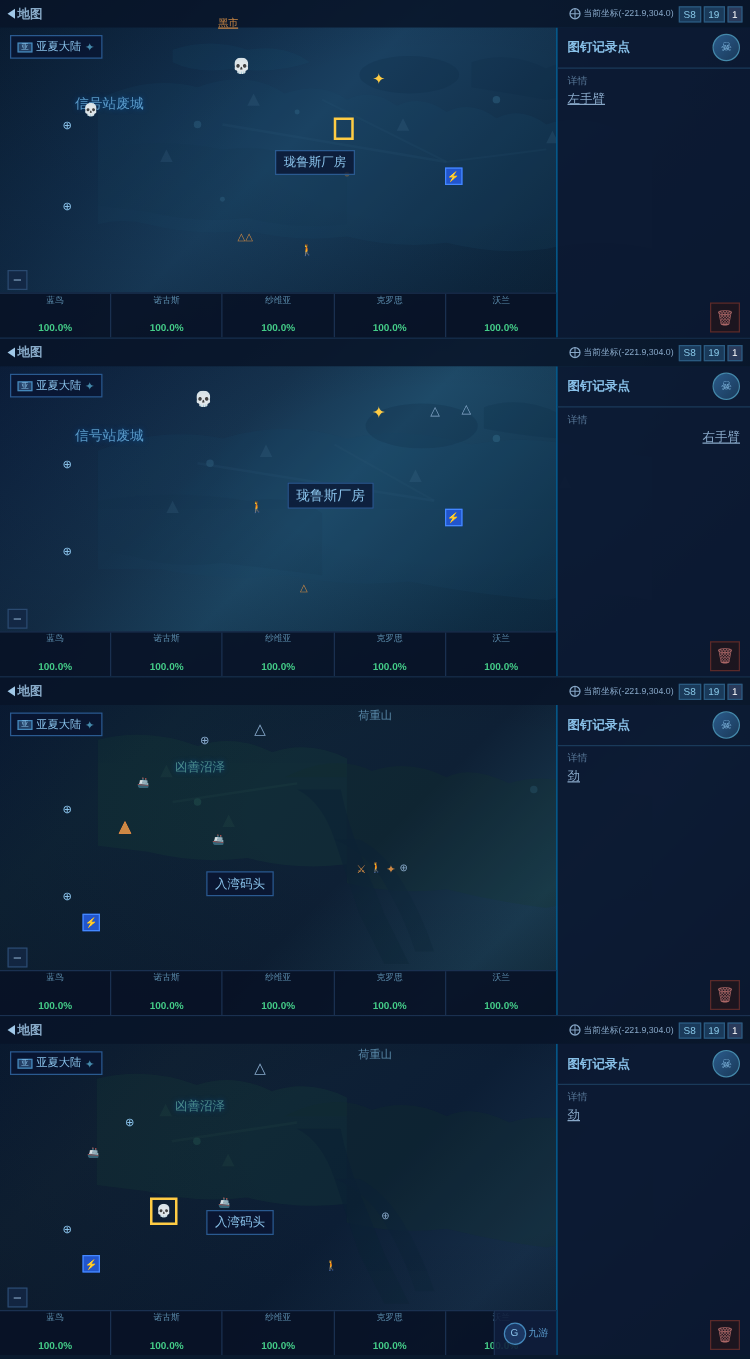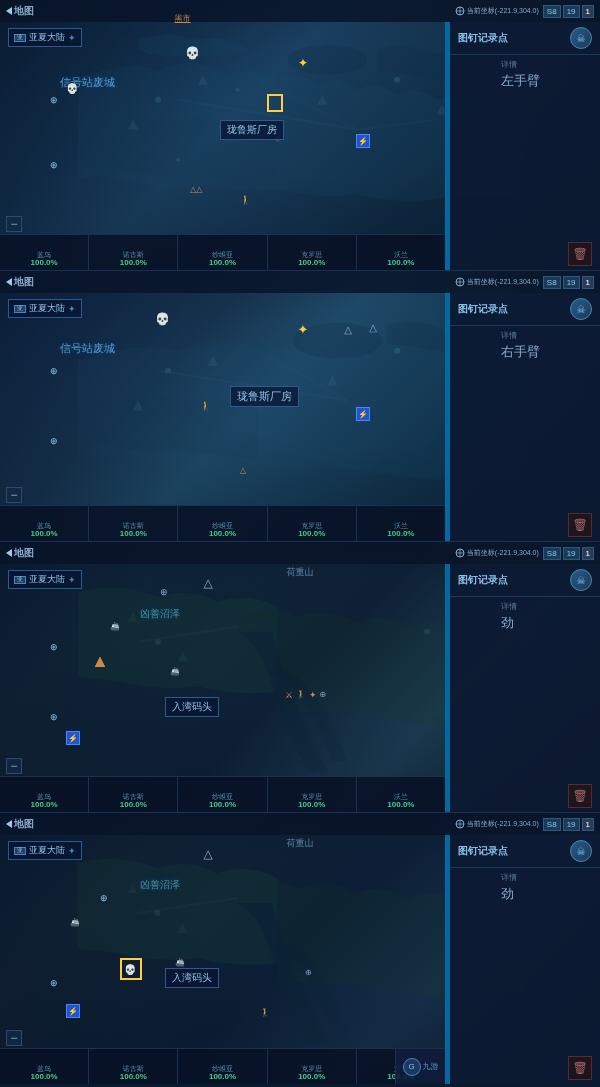--- a/index.html
+++ b/index.html
@@ -158,21 +158,21 @@
     }
 
     
     .right-panel {
       position: absolute;
       right: 0;
       top: 22px;
       width: 155px;
       bottom: 0;
       background: rgba(12, 25, 50, 0.92);
-      border-left: 5px solid #0369a1;
+      border-left: 1px solid #0369a1;
       z-index: 8;
       display: flex;
       flex-direction: column;
     }
 
     .pin-header {
       display: flex;
       align-items: center;
       justify-content: space-between;
       padding: 5px 8px;
@@ -199,28 +199,28 @@
     }
 
     .pin-detail-label {
       color: #5a7a9a;
       font-size: 8px;
       padding: 4px 8px 1px;
     }
 
     .pin-detail-value {
       color: #88a8c8;
-      font-size: 13px;
+      font-size: 10px;
       padding: 1px 8px 4px;
+      text-decoration: underline;
     }
 
     .pin-detail-area {
       flex: 1;
       padding: 4px 8px;
-      margin-left: 43px;
     }
 
     .trash-icon-area {
       padding: 4px 8px;
       display: flex;
       justify-content: flex-end;
     }
 
     .trash-btn {
       width: 24px;
@@ -247,21 +247,21 @@
       display: flex;
       align-items: stretch;
       z-index: 8;
     }
 
     .stat-item {
       flex: 1;
       display: flex;
       flex-direction: column;
       align-items: center;
-      justify-content: flex-end;
+      justify-content: space-between;
       border-right: 1px solid #1a3050;
       padding: 2px;
     }
 
     .stat-item:last-child {
       border-right: none;
     }
 
     .stat-name {
       color: #5a8aaa;
@@ -616,21 +616,21 @@
 
   <div class="zoom-minus" style="bottom:38px;">−</div>
 
   <div class="right-panel">
     <div class="pin-header">
       <span class="pin-title">图钉记录点</span>
       <div class="pin-avatar">☠</div>
     </div>
     <div class="pin-detail-area">
       <div class="pin-detail-label" style="padding:0 0 2px 0;">详情</div>
-      <div class="pin-detail-value" style="padding:0;">右手臂</div>
+      <div class="pin-detail-value" style="padding:0;text-align:right;">右手臂</div>
     </div>
     <div style="flex:1;"></div>
     <div class="trash-icon-area">
       <div class="trash-btn">🗑</div>
     </div>
   </div>
 
   <div class="stat-bar">
     <div class="stat-item">
       <span class="stat-name">蓝鸟</span>

